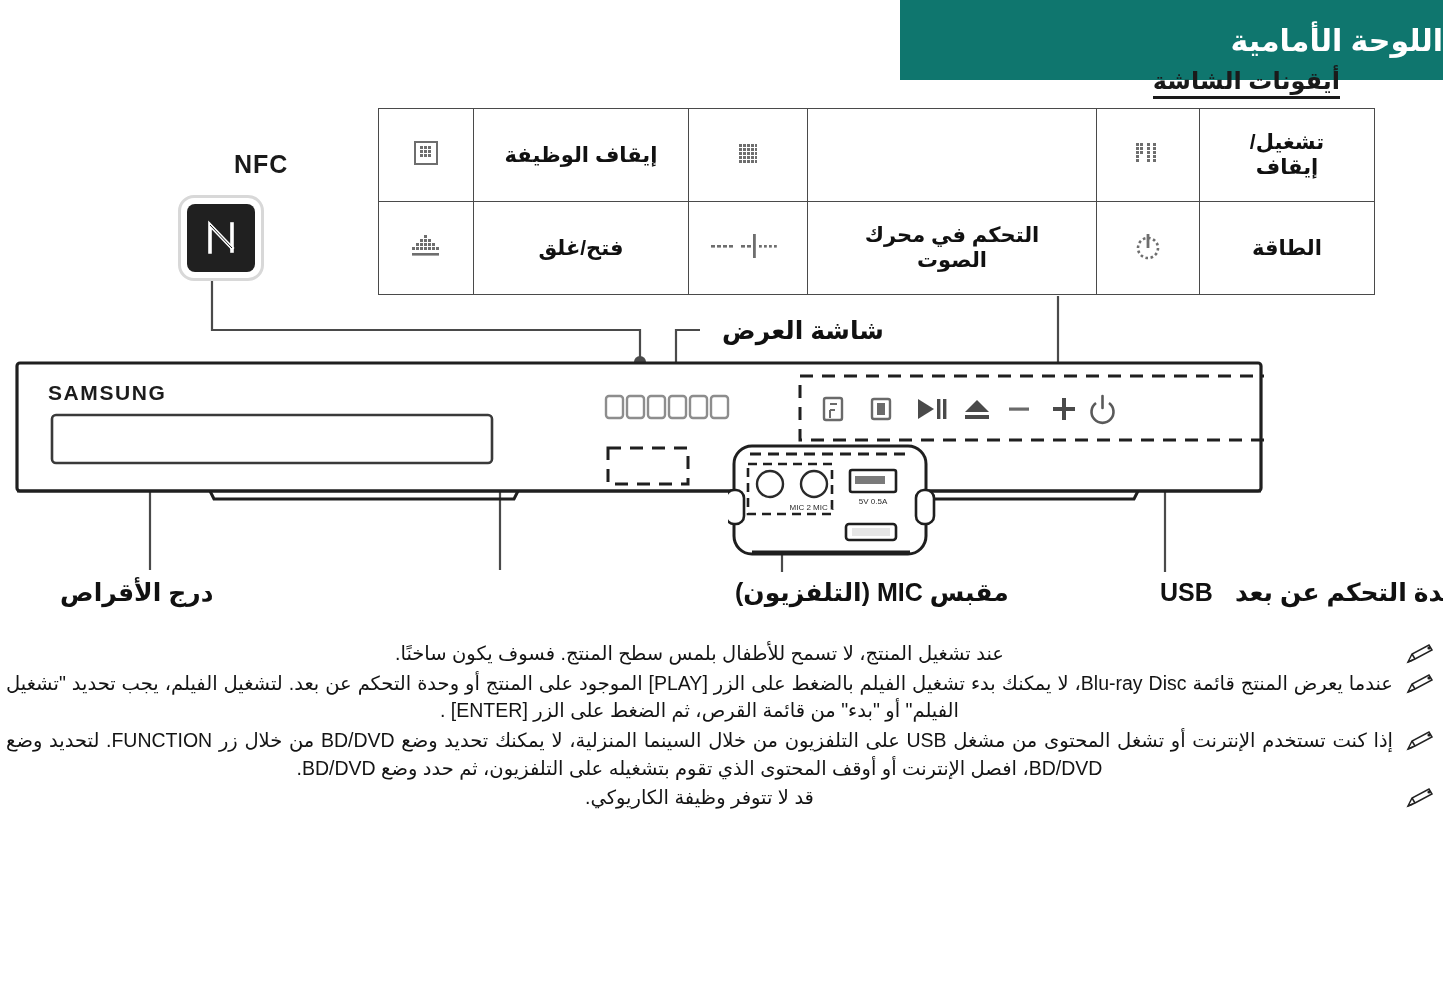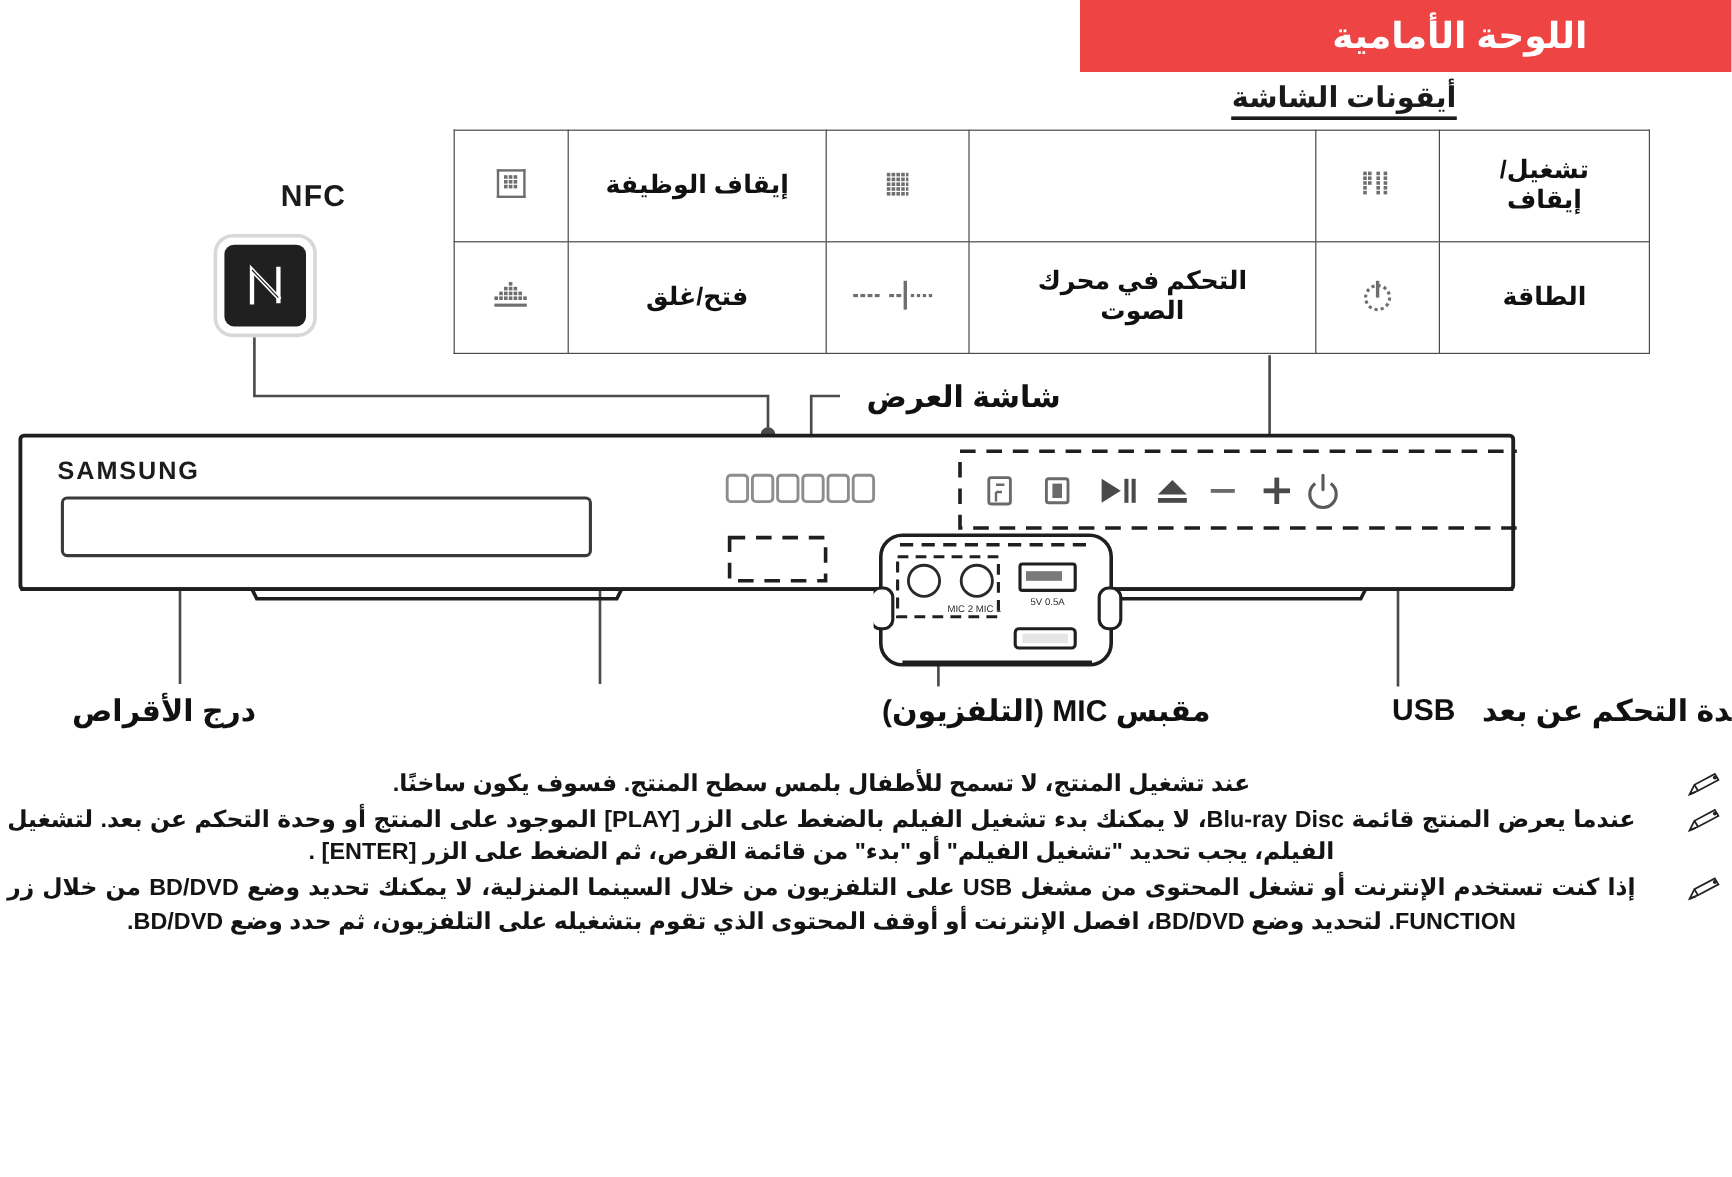--- a/index.html
+++ b/index.html
@@ -10,35 +10,35 @@
     width: 1443px; height: 981px;
     position: relative;
     font-family: "Liberation Sans", "DejaVu Sans", sans-serif;
     color: #1a1a1a;
     overflow: hidden;
   }
   .abs { position: absolute; }
 
   
   #header-bar {
-    left: 900px; top: 0; width: 543px; height: 60px;
-    background: #ef4444;
-    display: flex; align-items: center; justify-content: center;
+    left: 900px; top: 0; width: 543px; height: 80px;
+    background: #0f766e;
+    display: flex; align-items: center; 
   }
   #header-title {
     color: #ffffff;
     font-size: 30px;
     font-weight: bold;
     letter-spacing: 0.5px;
     direction: rtl;
     padding-left: 90px;
   }
   #section-title-wrap {
     left: 900px; top: 66px; width: 440px; height: 34px;
-    display: flex; align-items: center; justify-content: center;
+    display: flex; align-items: center; 
   }
   #section-title {
     font-size: 24px; font-weight: bold; color: #1a1a1a;
     border-bottom: 3px solid #1a1a1a;
     padding-bottom: 1px; direction: rtl;
   }
 
   
   #icon-table {
     left: 378px; top: 108px;
@@ -112,23 +112,22 @@
   
   #device { left: 14px; top: 360px; width: 1250px; height: 200px; }
 
   
   #notes {
     left: 0; top: 640px; width: 1443px; height: 341px;
     direction: rtl;
   }
   .note-row {
     position: relative;
-    padding-right: 74px;
+    padding-right: 44px;
     margin-bottom: 2px;
-    font-weight: bold;
   }
   .note-ico {
     position: absolute; right: 8px; top: 2px;
     width: 30px; height: 24px;
   }
   .note-text {
     font-size: 19.5px; line-height: 1.42; color: #141414;
     text-align: justify; text-align-last: center;
     padding: 0 6px;
   }
@@ -480,15 +479,26 @@
       <g fill="none" stroke="#222" stroke-width="1.5">
         <path d="M3 20 L7 12 L24 3 L27 8 L10 17 Z"></path>
         <path d="M7 12 L10 17"></path>
         <path d="M3 20 L8 18"></path>
       </g>
       <circle cx="24" cy="6" r="1.6" fill="#222"></circle>
     </svg>
     <div class="note-text">إذا كنت تستخدم الإنترنت أو تشغل المحتوى من مشغل USB على التلفزيون من خلال السينما المنزلية، لا يمكنك تحديد وضع BD/DVD من خلال زر FUNCTION. لتحديد وضع BD/DVD، افصل الإنترنت أو أوقف المحتوى الذي تقوم بتشغيله على التلفزيون، ثم حدد وضع BD/DVD.</div>
   </div>
 
+  <div class="note-row">
+    <svg class="note-ico" viewBox="0 0 30 24">
+      <g fill="none" stroke="#222" stroke-width="1.5">
+        <path d="M3 20 L7 12 L24 3 L27 8 L10 17 Z"></path>
+        <path d="M7 12 L10 17"></path>
+        <path d="M3 20 L8 18"></path>
+      </g>
+      <circle cx="24" cy="6" r="1.6" fill="#222"></circle>
+    </svg>
+    <div class="note-text">قد لا تتوفر وظيفة الكاريوكي.</div>
+  </div>
 
 
 </div>
 
 </body></html>

